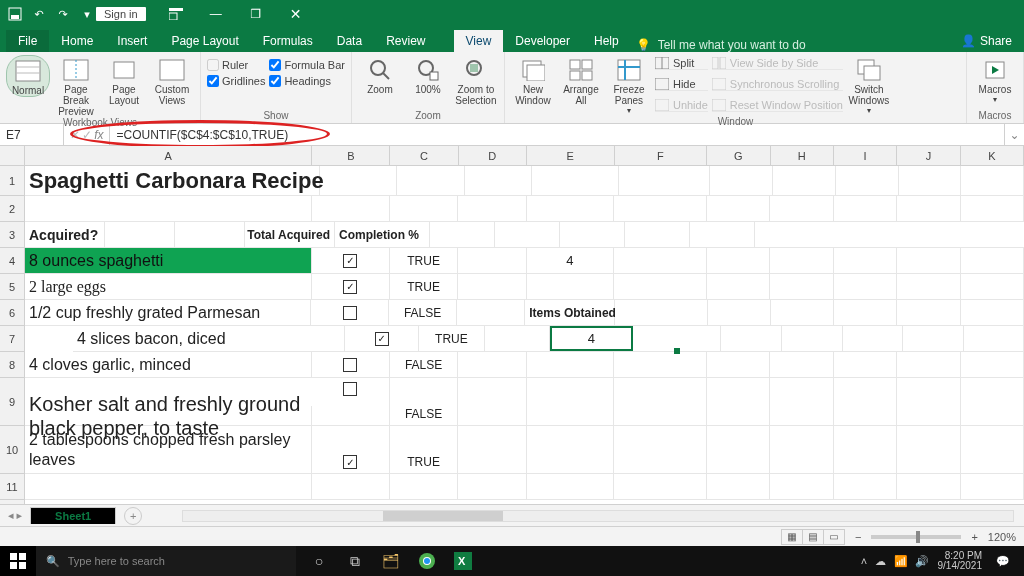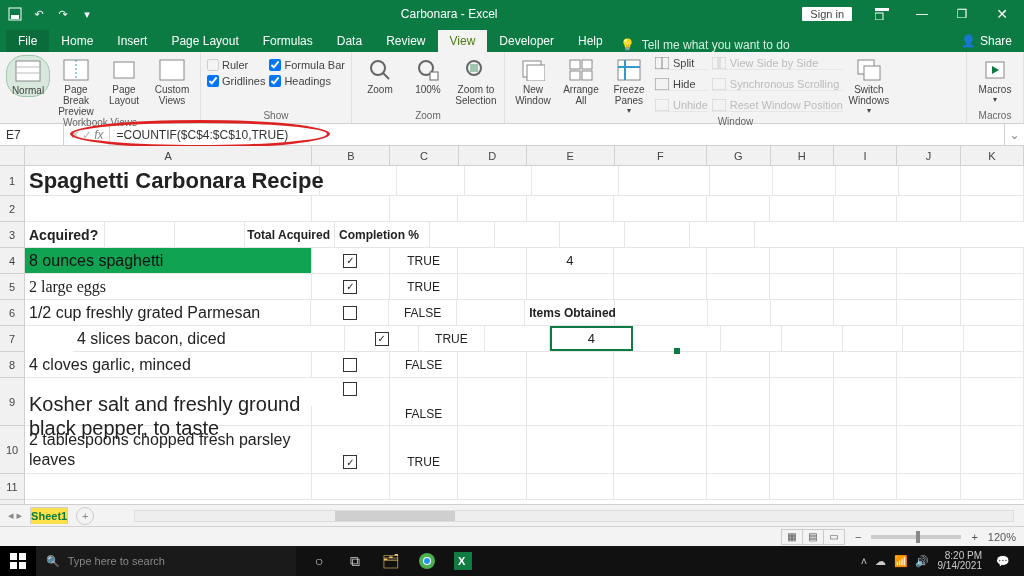--- a/index.html
+++ b/index.html
@@ -10,21 +10,21 @@
   .qat-btn { width: 18px; height: 18px; display:flex; align-items:center; justify-content:center; font-size:11px; }
   .title-center { flex: 1; text-align: center; font-size: 12px; }
   .title-right { display: flex; align-items: center; gap: 4px; padding-right: 4px; }
   .signin { background: #fff; color: #444; padding: 1px 8px; font-size: 11px; border-radius:1px; margin-right:8px;}
   .winbtn { width: 36px; height: 28px; display:flex; align-items:center; justify-content:center; font-size:12px; }
   .winbtn.close { font-size:14px; }
   
   .ribtabs { height: 24px; background: #0b7a43; display:flex; align-items:flex-end; padding-left:6px; color:#fff; font-size:12px; }
   .ribtab { padding: 4px 12px; cursor:pointer; }
   .ribtab.file { background:#0a6b3b; }
-  .ribtab.active { background:#f3f3f3; color:#4d7c0f; }
+  .ribtab.active { background:#f3f3f3; color:#0c4a6e;margin-left:16px; }
   .ribtabs .tellme { display:flex; align-items:center; gap:6px; margin-left:6px; color:#d6efe1; }
   .share { margin-left:auto; padding:4px 12px; display:flex; align-items:center; gap:4px;}
   
   .ribbon { height: 72px; background:#f3f3f3; border-bottom:1px solid #d0d0d0; display:flex; font-size:11px; }
   .group { border-right:1px solid #e0e0e0; display:flex; flex-direction:column; justify-content:space-between; padding:3px 6px 0 6px; }
   .group-label { text-align:center; color:#666; font-size:10px; padding-bottom:2px;}
   .group-body { flex:1; display:flex; align-items:flex-start; gap:4px; }
   .bigbtn { display:flex; flex-direction:column; align-items:center; justify-content:flex-start; width:44px; padding-top:2px; gap:1px; text-align:center; color:#444; font-size:10px; line-height:1.1;border-radius:18px;}
   .bigbtn.active { background:#d8e8dc; border:1px solid #9fc5ad; }
   .bigicon { width:28px; height:26px; display:flex; align-items:center; justify-content:center; }
@@ -58,21 +58,21 @@
   .green { background:#0fa352; color:#111;}
   .sel { border:2px solid #0b7a43 !important; }
   .sel-handle { position:absolute; width:6px; height:6px; background:#0b7a43; }
   
   .cA { width:295px; } .cB { width:80px; } .cC { width:70px; } .cD { width:70px; }
   .cE { width:90px; } .cF { width:95px; } .cG { width:65px; } .cH { width:65px; }
   .cI { width:65px; } .cJ { width:65px; } .cK { width:65px; }
   
   .sheettabs { height:22px; background:#f3f3f3; border-top:1px solid #d0d0d0; display:flex; align-items:center; font-size:11px;}
   .stnav { display:flex; gap:4px; padding:0 8px; color:#888;}
-  .stab { background:#fde047; border:1px solid #ccc; border-bottom:none; padding:2px 0; color:#0b7a43; font-weight:600;}
+  .stab { background:#000000; border:1px solid #ccc; border-bottom:none; padding:2px 24px; color:#0b7a43; font-weight:600;}
   .addsheet { margin-left:8px; width:18px; height:18px; border:1px solid #ccc; border-radius:50%; display:flex; align-items:center; justify-content:center; color:#888;}
   .hscroll { flex:1; margin:0 10px 0 40px; height:12px; background:#eee; position:relative; border:1px solid #ddd;}
   .hthumb { position:absolute; left:200px; width:120px; top:0; bottom:0; background:#cfcfcf;}
   
   .status { height:20px; background:#f3f3f3; border-top:1px solid #d0d0d0; display:flex; align-items:center; justify-content:flex-end; font-size:11px; color:#555; gap:10px; padding-right:8px;}
   .viewbtns { display:flex; gap:0;}
   .viewbtn { width:22px; height:16px; border:1px solid #ccc; margin-left:-1px; display:flex; align-items:center; justify-content:center; font-size:10px;}
   .zoomslider { width:90px; height:4px; background:#ccc; position:relative;}
   .zoomslider::before { content:""; position:absolute; left:50%; top:-4px; width:4px; height:12px; background:#888;}
   
@@ -94,21 +94,20 @@
     <div class="qat-btn">
         <svg width="14" height="14">
           <rect x="1" y="1" width="12" height="12" fill="none" stroke="#fff"></rect>
           <rect x="3" y="8" width="8" height="4" fill="#fff"></rect>
         </svg>
       </div>
     <div class="qat-btn">↶</div>
     <div class="qat-btn">↷</div>
     <div class="qat-btn">▾</div>
   </div>
-  <div class="title-center">Carbonara - Excel</div>
   <div class="title-right">
     <div class="signin">Sign in</div>
     <div class="winbtn">
         <svg width="14" height="12">
           <rect x="0" y="0" width="14" height="3" fill="#fff"></rect>
           <rect x="0" y="5" width="8" height="7" fill="none" stroke="#fff"></rect>
         </svg>
       </div>
     <div class="winbtn">—</div>
     <div class="winbtn">❐</div>

